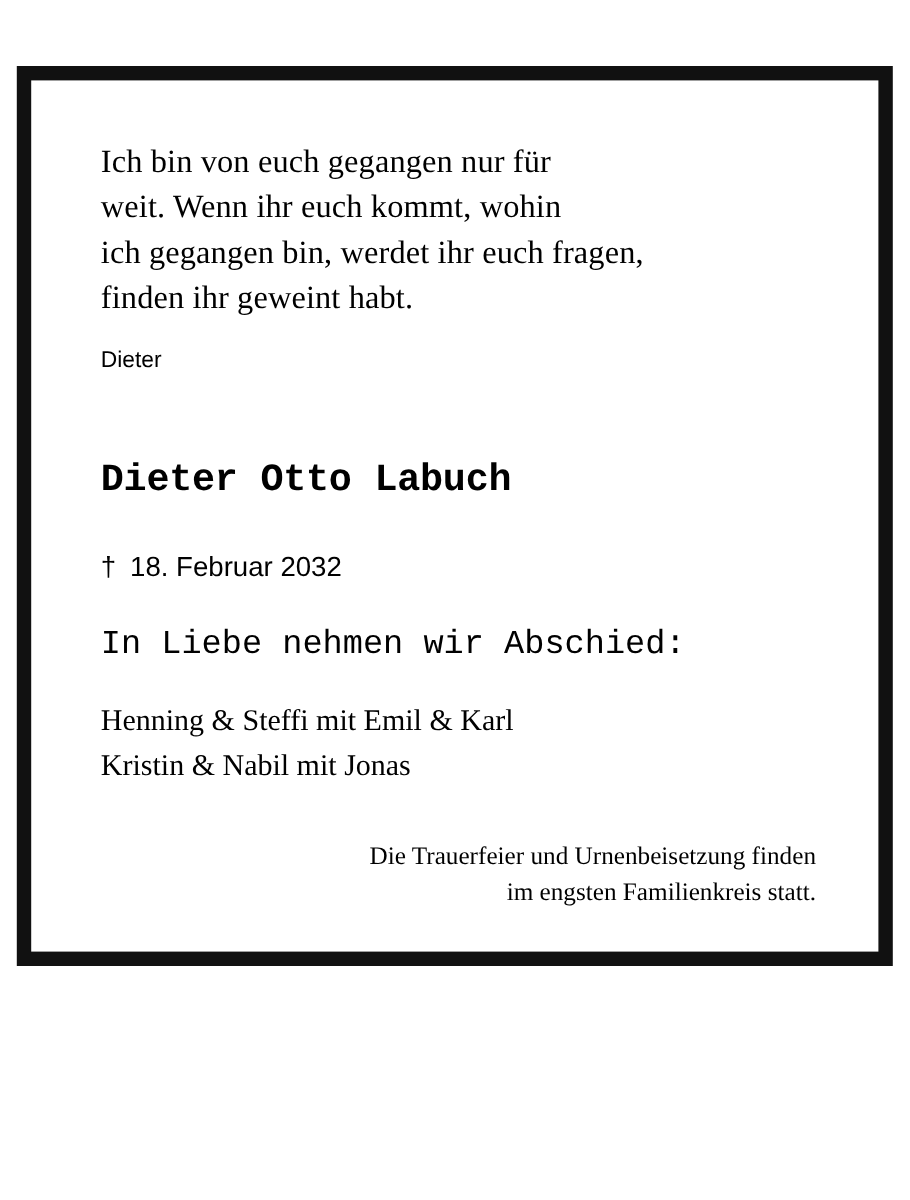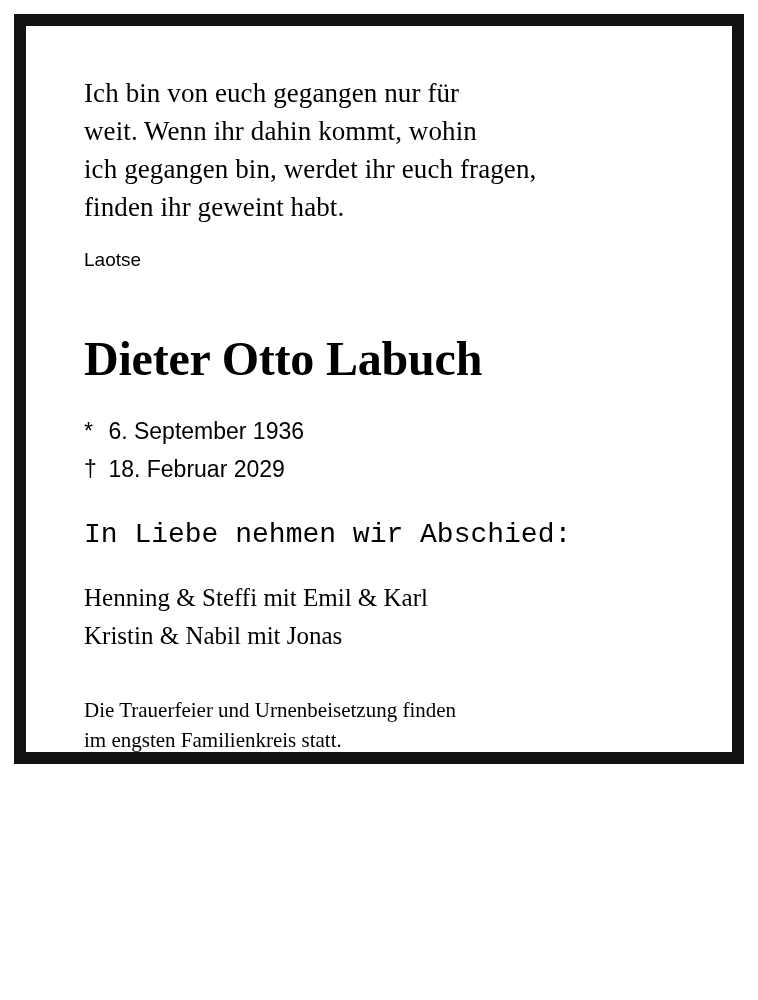--- a/index.html
+++ b/index.html
@@ -14,20 +14,21 @@
     color: #000000;
     overflow: hidden;
   }
 
   .obituary-page {
     box-sizing: border-box;
     width: 758px;
     height: 772px;
     background: #ffffff;
     padding: 14px 14px 8px 14px;
+    margin-top: 41px;
   }
 
   .obituary-frame {
     box-sizing: border-box;
     width: 100%;
     height: 100%;
     border: 12px solid #111111;
     background: #ffffff;
     padding: 48px 52px 20px 58px;
     display: flex;
@@ -50,23 +51,23 @@
     margin-top: 22px;
     font-family: "Liberation Sans", sans-serif;
     font-size: 19px;
     line-height: 24px;
   }
 
   .name-block {
     margin-top: 60px;
   }
   .deceased-name {
-    font-family: Liberation Serif, serif;
+    font-family: Liberation Mono, monospace;
     font-weight: bold;
-    font-size: 48px;
+    font-size: 32px;
     line-height: 54px;
     letter-spacing: -0.2px;
     white-space: nowrap;
   }
 
   .dates-block {
     margin-top: 26px;
   }
   .date-line {
     font-family: "Liberation Sans", sans-serif;
@@ -102,55 +103,52 @@
   }
   .mourner-line {
     font-family: "Liberation Serif", serif;
     font-size: 25px;
     line-height: 38px;
     white-space: nowrap;
   }
 
   .ceremony-block {
     margin-top: 40px;
+    text-align: right;
   }
   .ceremony-line {
     font-family: "Liberation Serif", serif;
     font-size: 21px;
     line-height: 30px;
     white-space: nowrap;
   }
 </style>
 </head>
 <body>
 
 <div class="obituary-page">
   <div class="obituary-frame">
 
     <div class="quote-block">
       <div class="quote-line">Ich bin von euch gegangen nur für</div>
-      <div class="quote-line">weit. Wenn ihr dahin kommt, wohin</div>
+      <div class="quote-line">weit. Wenn ihr euch kommt, wohin</div>
       <div class="quote-line">ich gegangen bin, werdet ihr euch fragen,</div>
       <div class="quote-line">finden ihr geweint habt.</div>
     </div>
 
-    <div class="quote-author">Laotse</div>
+    <div class="quote-author">Dieter</div>
 
     <div class="name-block">
       <div class="deceased-name">Dieter Otto Labuch</div>
     </div>
 
     <div class="dates-block">
       <div class="date-line">
-        <span class="date-symbol">*</span>
-        <span>6. September 1936</span>
-      </div>
-      <div class="date-line">
         <span class="date-symbol">†</span>
-        <span>18. Februar 2029</span>
+        <span>18. Februar 2032</span>
       </div>
     </div>
 
 
     <div class="abschied-line">In Liebe nehmen wir Abschied:</div>
 
     <div class="mourners-block">
       <div class="mourner-line">Henning &amp; Steffi mit Emil &amp; Karl</div>
       <div class="mourner-line">Kristin &amp; Nabil mit Jonas</div>
     </div>

